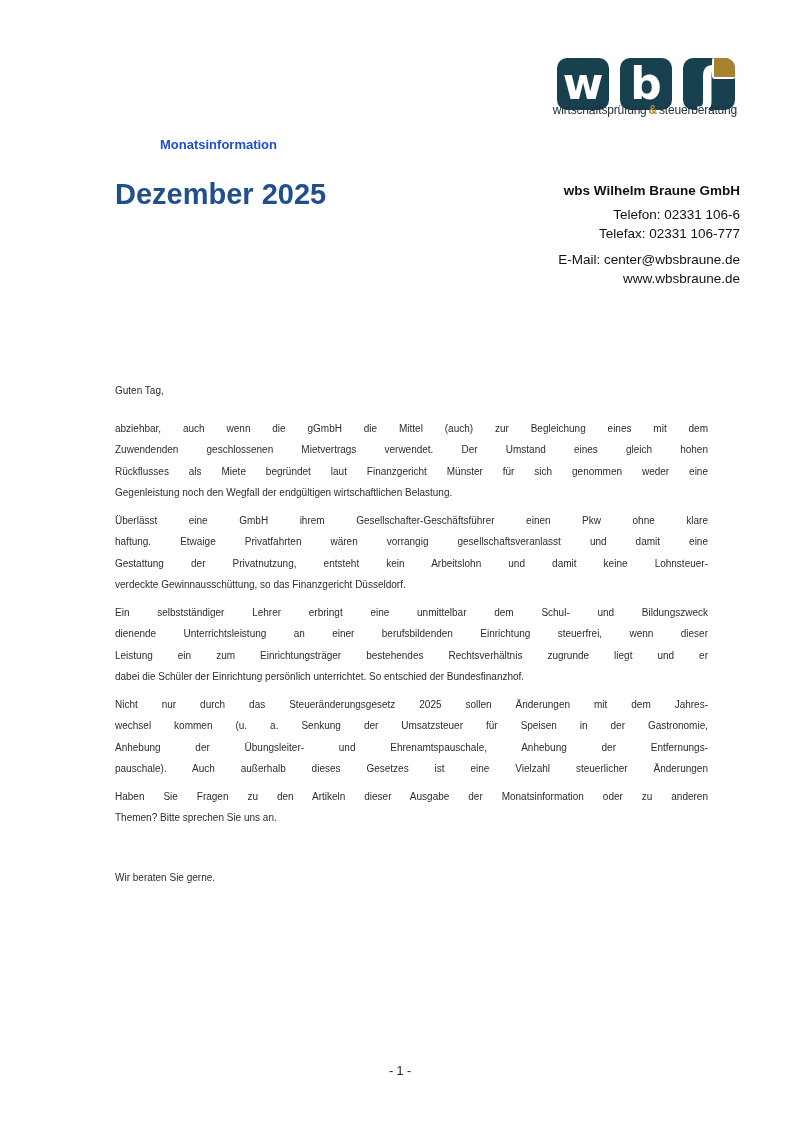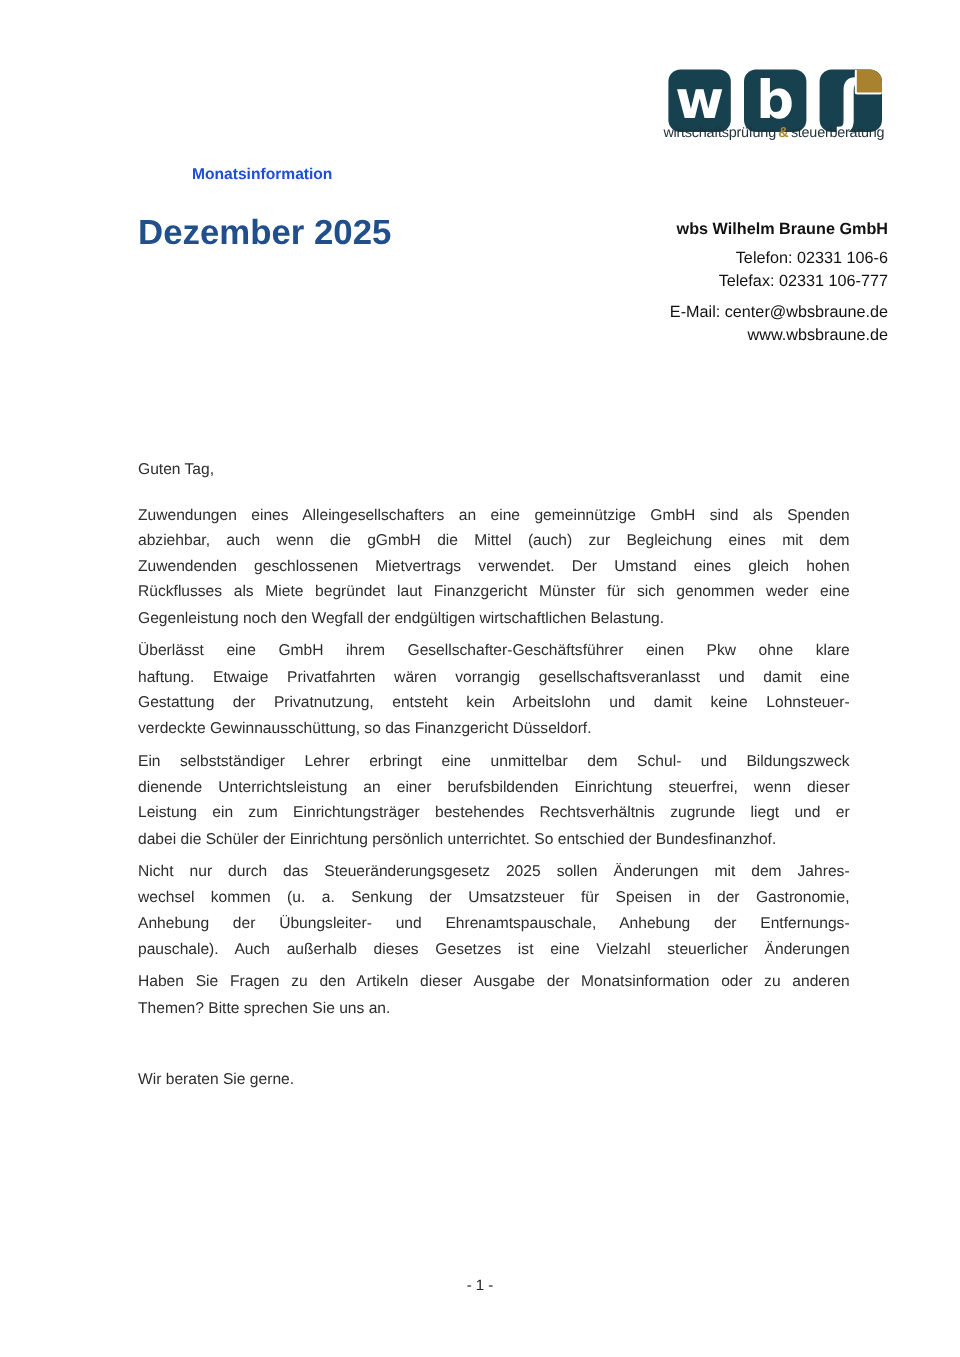--- a/index.html
+++ b/index.html
@@ -50,21 +50,21 @@
   
   .contact{
     position:absolute;top:181px;right:60px;
     text-align:right;font-size:13.5px;line-height:19px;color:#111111;
   }
   .contact .company{font-weight:bold;margin-bottom:5px;}
   .contact .group{margin-bottom:7px;}
   
   .body{
     position:absolute;left:115px;top:380px;width:593px;
-    font-size:13px;line-height:21.5px;color:#2d2d2d;
+    font-size:10px;line-height:21.5px;color:#2d2d2d;
   }
   .greeting{margin-bottom:16px;}
   .para{margin-bottom:6px;}
   .bline{text-align:justify;text-align-last:justify;}
   .bline.last{text-align-last:left;}
   .closing{margin-top:38px;}
   
   .footer{
     position:absolute;top:1064px;left:0;width:100%;
     text-align:center;font-size:12.5px;color:#222222;
@@ -103,21 +103,20 @@
     <div class="group">
       <div>E-Mail: center@wbsbraune.de</div>
       <div>www.wbsbraune.de</div>
     </div>
   </div>
 
   <div class="body">
     <div class="greeting">Guten Tag,</div>
 
     <div class="para">
-      <div class="bline">Zuwendungen eines Alleingesellschafters an eine gemeinnützige GmbH sind als Spenden</div>
       <div class="bline">abziehbar, auch wenn die gGmbH die Mittel (auch) zur Begleichung eines mit dem</div>
       <div class="bline">Zuwendenden geschlossenen Mietvertrags verwendet. Der Umstand eines gleich hohen</div>
       <div class="bline">Rückflusses als Miete begründet laut Finanzgericht Münster für sich genommen weder eine</div>
       <div class="bline last">Gegenleistung noch den Wegfall der endgültigen wirtschaftlichen Belastung.</div>
     </div>
 
     <div class="para">
       <div class="bline">Überlässt eine GmbH ihrem Gesellschafter-Geschäftsführer einen Pkw ohne klare</div>
       <div class="bline">haftung. Etwaige Privatfahrten wären vorrangig gesellschaftsveranlasst und damit eine</div>
       <div class="bline">Gestattung der Privatnutzung, entsteht kein Arbeitslohn und damit keine Lohnsteuer-</div>

